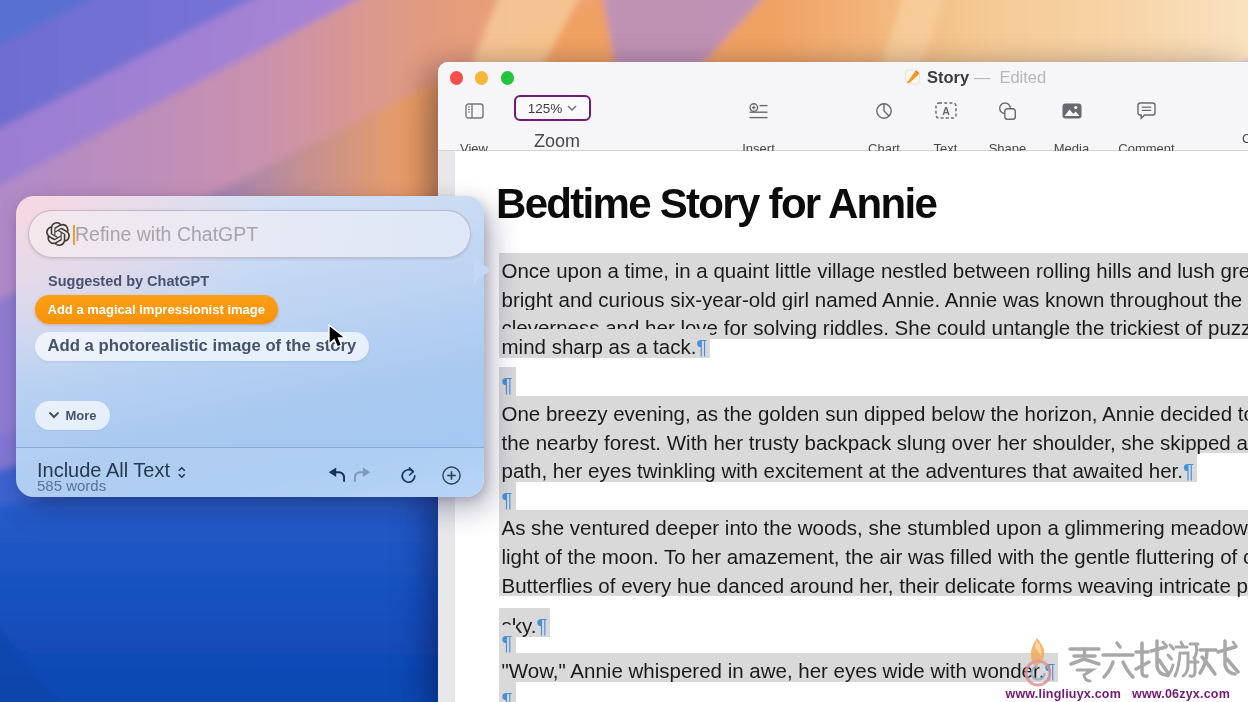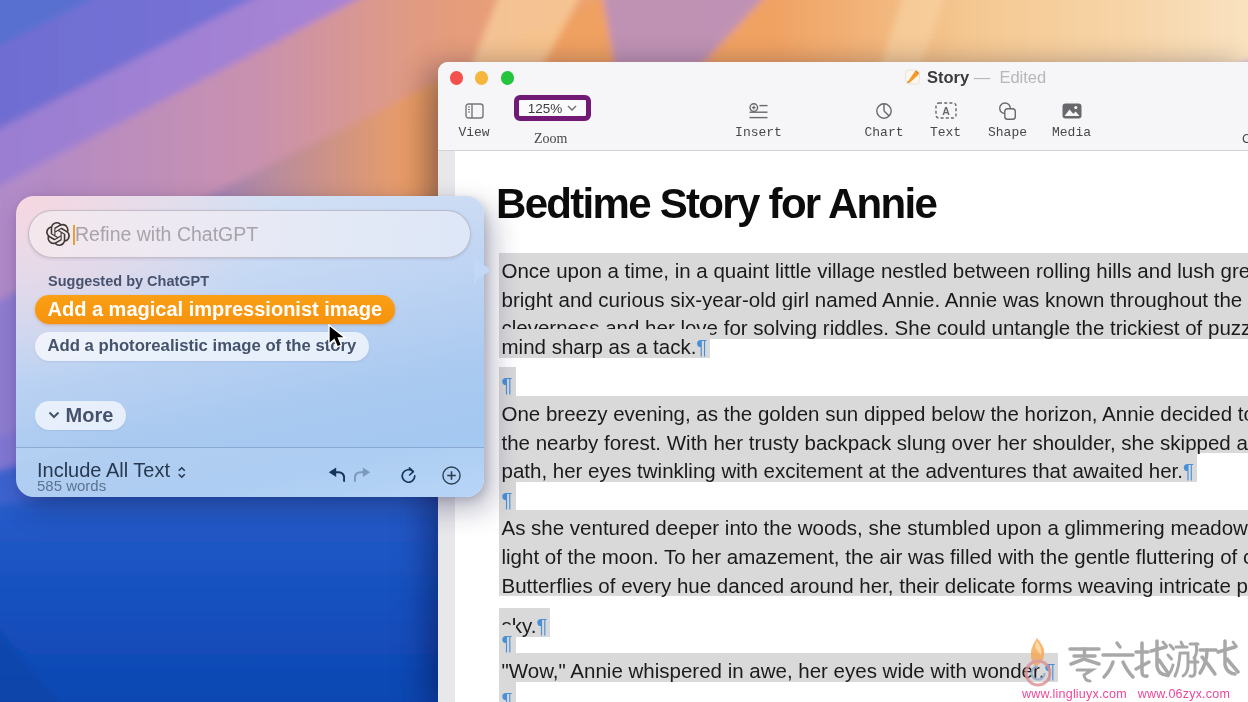--- a/index.html
+++ b/index.html
@@ -12,23 +12,23 @@
          background:#fff; border-radius:10px 0 0 0;
          box-shadow: 0 20px 46px rgba(5,5,45,.33), -12px 3px 26px rgba(8,8,48,.22); }
   #tbar { position:absolute; left:0; top:0; width:100%; height:89px;
           background:#f6f5f7; border-radius:10px 0 0 0;
           border-bottom:1px solid #d4d3d6; }
   .dot { position:absolute; top:9px; width:13.5px; height:13.5px; border-radius:50%; }
   #title { position:absolute; left:467px; top:5px; height:20px; display:flex; align-items:center;
            font-size:16.5px; color:#3b3b3d; white-space:nowrap; }
   .titem { position:absolute; top:38px; width:84px; text-align:center; color:#48484a; }
   .titem .ico { height:21px; display:flex; align-items:center; justify-content:center; }
-  .titem .lab { font-size:13px; color:#48484a; margin-top:4px;font-family:Liberation Mono, monospace; }
+  .titem .lab { font-size:13px; color:#48484a; margin-top:20px; }
   #zoomctl { position:absolute; left:76px; top:33px; width:77px; height:26px;
-             border:5px solid #701a75; border-radius:6px; background:rgba(255,255,255,.45);
+             border:2px solid #701a75; border-radius:6px; background:rgba(255,255,255,.45);
              font-size:13.5px; color:#3c3c3e; display:flex; align-items:center; justify-content:center; gap:5px;}
 
   
   #doc { position:absolute; left:0; top:89px; width:810px; height:551px; background:#fff; overflow:hidden; }
   #doc .lstrip2 { position:absolute; left:0; top:0; width:17px; height:100%; background:#e8e7ea; }
   h1.head { position:absolute; left:58px; top:31.7px; font-size:42px; line-height:1; letter-spacing:-1.7px;
             color:#0c0c0c; font-weight:bold; white-space:nowrap; }
   .bl { position:absolute; left:61px; height:28.6px; line-height:28.6px;
         font-size:20.5px; color:#1b1b1b; white-space:nowrap; }
   .hl { background:#d9d9d9; padding:0 3px 0 2.5px; display:inline-block; vertical-align:top;
@@ -45,37 +45,37 @@
   #ptail { position:absolute; left:474px; top:256px; }
   #pinput { position:absolute; left:11.5px; top:14px; width:443px; height:48px; border-radius:24px;
             background:linear-gradient(97deg, #f4e7ec 0%, #ece9f3 35%, #e3e9f6 70%, #dde7f7 100%);
             border:1px solid rgba(125,115,130,.38);
             box-shadow:0 1px 3px rgba(50,50,90,.15); }
   #gpt { position:absolute; left:17px; top:11px; width:24px; height:24px; color:#3e3933; }
   #caret { position:absolute; left:44.2px; top:13.5px; width:2.5px; height:20px; background:#ee9d31; }
   #phold { position:absolute; left:46.5px; top:12px; font-size:19.5px; line-height:23px; color:#a8a3ab; }
   #sugg { position:absolute; left:32px; top:77px; font-size:14.5px; font-weight:bold; color:#47536e; }
   .pill { position:absolute; left:18.5px; height:28.5px; border-radius:14.25px;
-          font-size:20px; font-weight:bold; color:#45526b;
+          font-size:13px; font-weight:bold; color:#45526b;
           background:rgba(255,255,255,.68); display:flex; align-items:center;
           padding:0 13px; white-space:nowrap;
           box-shadow:0 1px 2px rgba(60,70,110,.10); }
   #b1 { top:99px; background:linear-gradient(180deg,#f9a016,#f7920c); color:#fff;
         box-shadow:0 1px 3px rgba(180,90,0,.35); }
   #b2 { top:136px; font-size:16.7px; }
   #b3 { top:171px; font-size:16.9px; }
   #bmore { top:205px; }
   #pdivider { position:absolute; left:0; top:251px; width:100%; height:1px; background:rgba(70,80,120,.27); }
   #pbot { position:absolute; left:0; top:252px; width:100%; height:49px; border-radius:0 0 18px 18px;
           background:rgba(255,255,255,.10); }
   #iat { position:absolute; left:21px; top:11px; font-size:20px; font-weight:normal; color:#273950; }
   #words { position:absolute; left:21px; top:29px; font-size:15px; color:#5c7392; }
 
   
-  #wmurl { font-size:12.5px; font-weight:normal; color:#ec4899; letter-spacing:.2px; }
+  #wmurl { font-size:12.5px; font-weight:bold; color:#701a75; letter-spacing:.2px; }
 </style>
 </head>
 <body>
 
 <svg id="wall" class="abs" width="1248" height="702" viewBox="0 0 1248 702" style="left:0;top:0">
   <defs>
     <filter id="soft" x="-6%" y="-6%" width="112%" height="112%">
       <feGaussianBlur stdDeviation="3.5"></feGaussianBlur>
     </filter>
     <linearGradient id="gx" x1="0" y1="0" x2="650" y2="0" gradientUnits="userSpaceOnUse">
@@ -153,21 +153,21 @@
         <line x1="3" y1="9" x2="5" y2="9" stroke-width="1.1"></line>
       </svg>
         </div>
       <div class="lab">View</div>
     </div>
     <div id="zoomctl">125%
       <svg width="10" height="6" viewBox="0 0 10 6" fill="none" stroke="#7a797d" stroke-width="1.6">
           <path d="M1 1 L5 5 L9 1"></path>
         </svg>
     </div>
-    <div class="abs" style="left:96px; top:69px; font-size:14px; color:#48484a;font-family:Liberation Serif, serif;">Zoom</div>
+    <div class="abs" style="left:96px; top:69px; font-size:18px; color:#48484a;">Zoom</div>
     <div class="titem" style="left:278.5px;">
         <div class="ico">
           <svg width="19" height="16" viewBox="0 0 19 16" fill="none" stroke="#69686c" stroke-width="1.4">
         <circle cx="4.8" cy="4.6" r="3.8"></circle>
         <line x1="4.8" y1="2.8" x2="4.8" y2="6.4" stroke-width="1.2"></line>
         <line x1="3" y1="4.6" x2="6.6" y2="4.6" stroke-width="1.2"></line>
         <line x1="10.5" y1="2.6" x2="18.5" y2="2.6"></line>
         <line x1="0.5" y1="9.2" x2="18.5" y2="9.2"></line>
         <line x1="0.5" y1="14.6" x2="18.5" y2="14.6"></line>
       </svg>
@@ -204,20 +204,30 @@
     </div>
     <div class="titem" style="left:591.5px;">
         <div class="ico">
           <svg width="20" height="16" viewBox="0 0 20 16">
         <rect x="0.5" y="0.5" width="19" height="15" rx="3" fill="#69686c"></rect>
         <path d="M2.5 13 L7.5 6.5 L11.3 10.8 L13.7 8.4 L17.5 13 Z" fill="#f6f5f7"></path>
         <circle cx="13.8" cy="4.6" r="1.6" fill="#f6f5f7"></circle>
       </svg>
         </div>
       <div class="lab">Media</div>
+    </div>
+    <div class="titem" style="left:666.5px;">
+        <div class="ico">
+          <svg width="19" height="18" viewBox="0 0 19 18" fill="none" stroke="#69686c" stroke-width="1.4">
+        <path d="M3.3 1 h12.4 a2.3 2.3 0 0 1 2.3 2.3 v7.4 a2.3 2.3 0 0 1 -2.3 2.3 h-8.2 l-3.3 3.3 v-3.3 h-0.9 a2.3 2.3 0 0 1 -2.3 -2.3 v-7.4 a2.3 2.3 0 0 1 2.3 -2.3 Z"></path>
+        <line x1="4.8" y1="5.2" x2="14.2" y2="5.2" stroke-width="1.2"></line>
+        <line x1="4.8" y1="8.4" x2="14.2" y2="8.4" stroke-width="1.2"></line>
+      </svg>
+        </div>
+      <div class="lab">Comment</div>
     </div>
   </div>
     <div class="abs" style="left:804px; top:69px; width:6px; height:13px; overflow:hidden; font-size:13px; color:#48484a;">Co</div>
   <div id="doc">
     <div class="lstrip2"></div>
     <h1 class="head">Bedtime Story for Annie</h1>
     <div class="bl" style="top:102px"><span class="hl">Once upon a time, in a quaint little village nestled between rolling hills and lush green meadows, lived a</span></div>
     <div class="bl" style="top:130.6px"><span class="hl">bright and curious six-year-old girl named Annie. Annie was known throughout the village for her</span></div>
     <div class="bl" style="top:159.2px"><span class="hl">cleverness and her love for solving riddles. She could untangle the trickiest of puzzles and keep her</span></div>
     <div class="bl" style="top:178px"><span class="hl">mind sharp as a tack.<span class="pi">¶</span></span></div>

